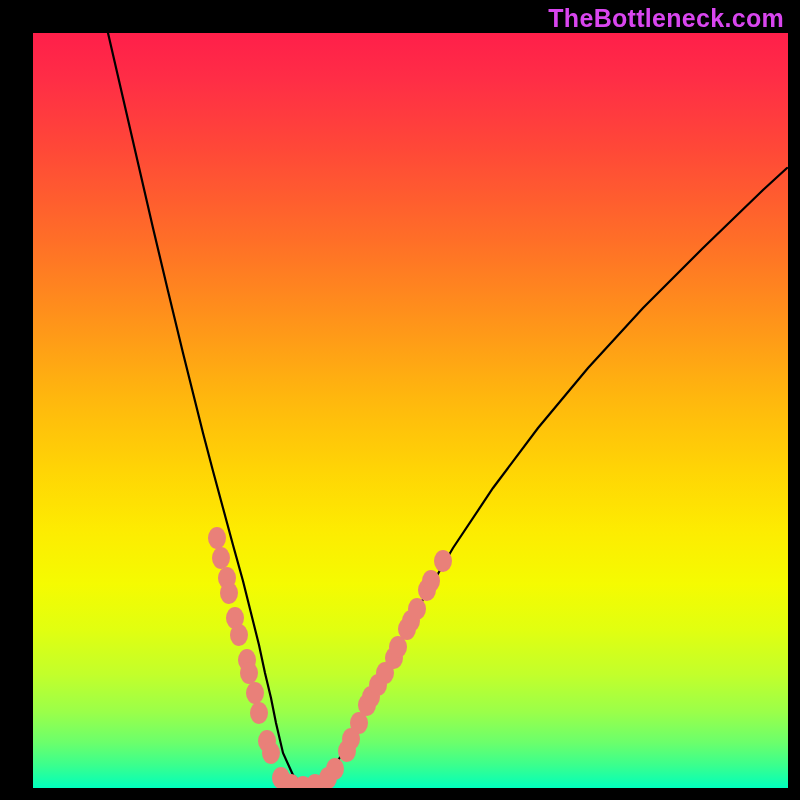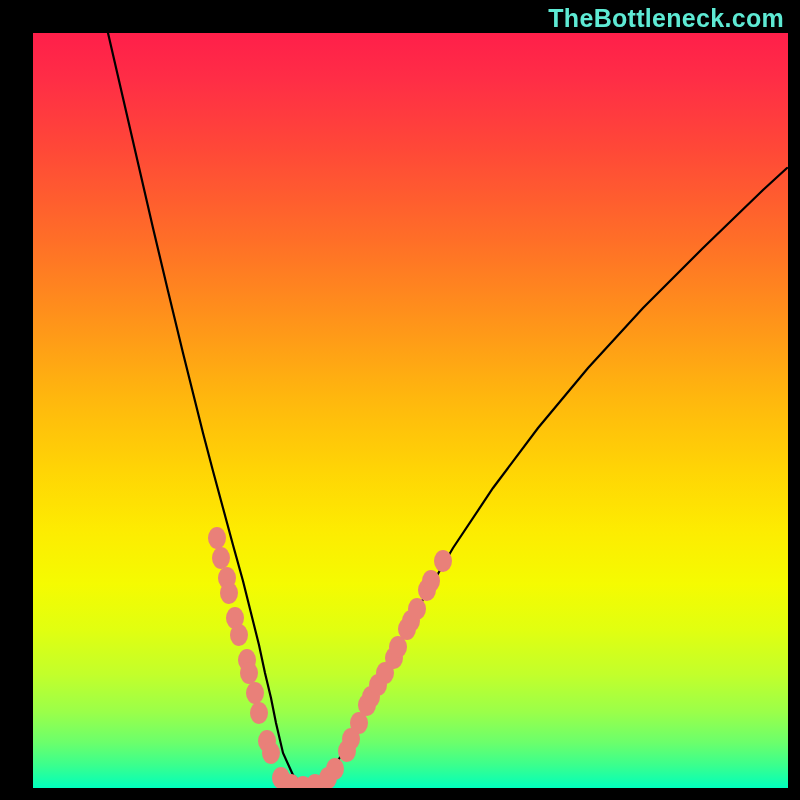--- a/index.html
+++ b/index.html
@@ -16,21 +16,21 @@
     left: 0;
     top: 0;
     width: 800px;
     height: 800px;
     background: #000;
   }
   .watermark {
     position: absolute;
     top: 4px;
     right: 16px;
-    color: #5eead4;
+    color: #d946ef;
     font-size: 25px;
     font-weight: 600;
     letter-spacing: 0.3px;
   }
   .plot {
     position: absolute;
     left: 33px;
     top: 33px;
     width: 755px;
     height: 755px;

